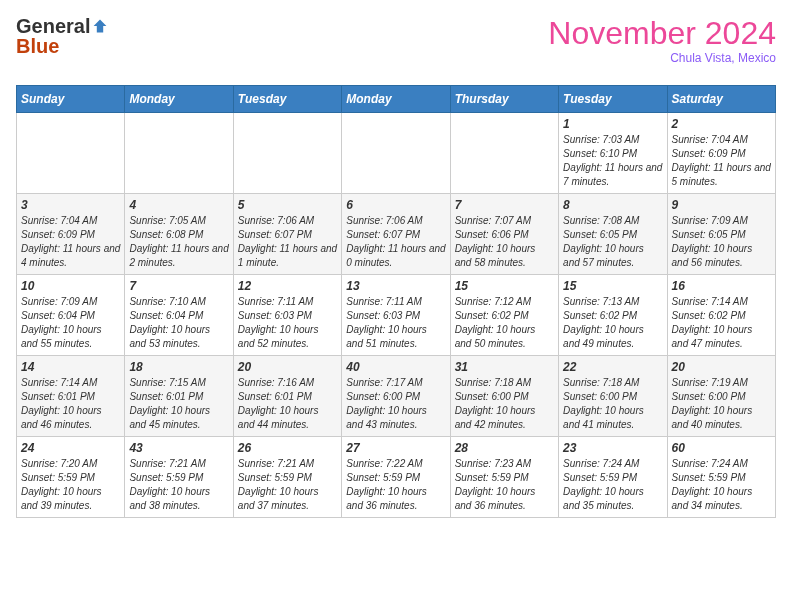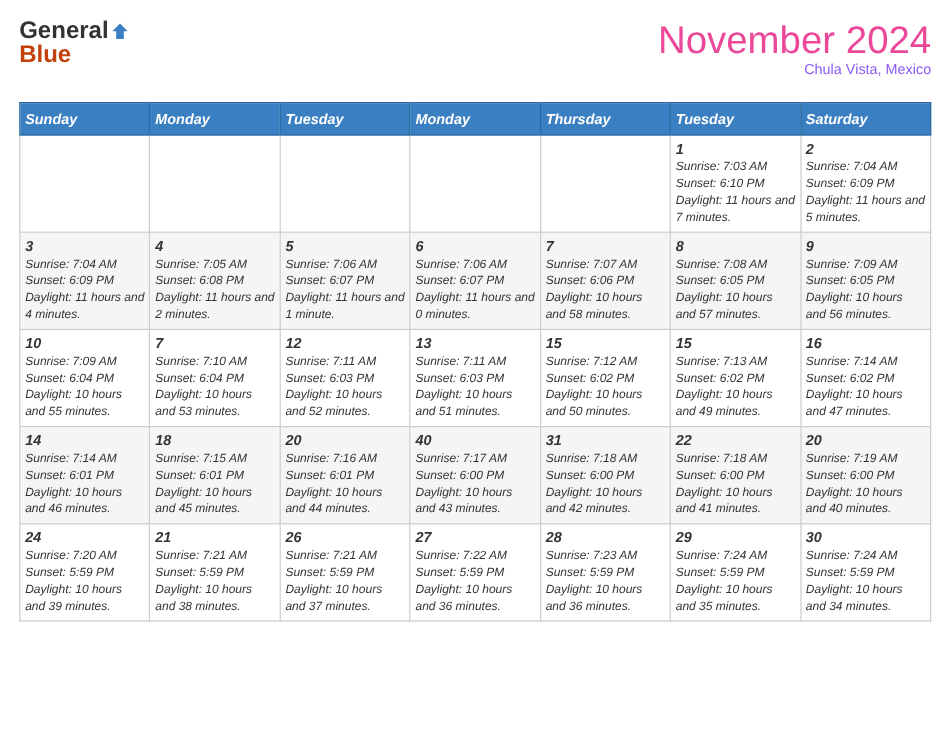--- a/index.html
+++ b/index.html
@@ -237,38 +237,38 @@
           <div class="day-number">20</div>
           <div class="day-info">Sunrise: 7:19 AM<br>Sunset: 6:00 PM<br>Daylight: 10 hours and 40 minutes.</div>
         </td>
       </tr>
       <tr>
         <td>
           <div class="day-number">24</div>
           <div class="day-info">Sunrise: 7:20 AM<br>Sunset: 5:59 PM<br>Daylight: 10 hours and 39 minutes.</div>
         </td>
         <td>
-          <div class="day-number">21</div>
+          <div class="day-number">43</div>
           <div class="day-info">Sunrise: 7:21 AM<br>Sunset: 5:59 PM<br>Daylight: 10 hours and 38 minutes.</div>
         </td>
         <td>
           <div class="day-number">26</div>
           <div class="day-info">Sunrise: 7:21 AM<br>Sunset: 5:59 PM<br>Daylight: 10 hours and 37 minutes.</div>
         </td>
         <td>
           <div class="day-number">27</div>
           <div class="day-info">Sunrise: 7:22 AM<br>Sunset: 5:59 PM<br>Daylight: 10 hours and 36 minutes.</div>
         </td>
         <td>
           <div class="day-number">28</div>
           <div class="day-info">Sunrise: 7:23 AM<br>Sunset: 5:59 PM<br>Daylight: 10 hours and 36 minutes.</div>
         </td>
         <td>
-          <div class="day-number">29</div>
+          <div class="day-number">23</div>
           <div class="day-info">Sunrise: 7:24 AM<br>Sunset: 5:59 PM<br>Daylight: 10 hours and 35 minutes.</div>
         </td>
         <td>
-          <div class="day-number">30</div>
+          <div class="day-number">60</div>
           <div class="day-info">Sunrise: 7:24 AM<br>Sunset: 5:59 PM<br>Daylight: 10 hours and 34 minutes.</div>
         </td>
       </tr>
     </tbody>
 </table>
 
 </body></html>

